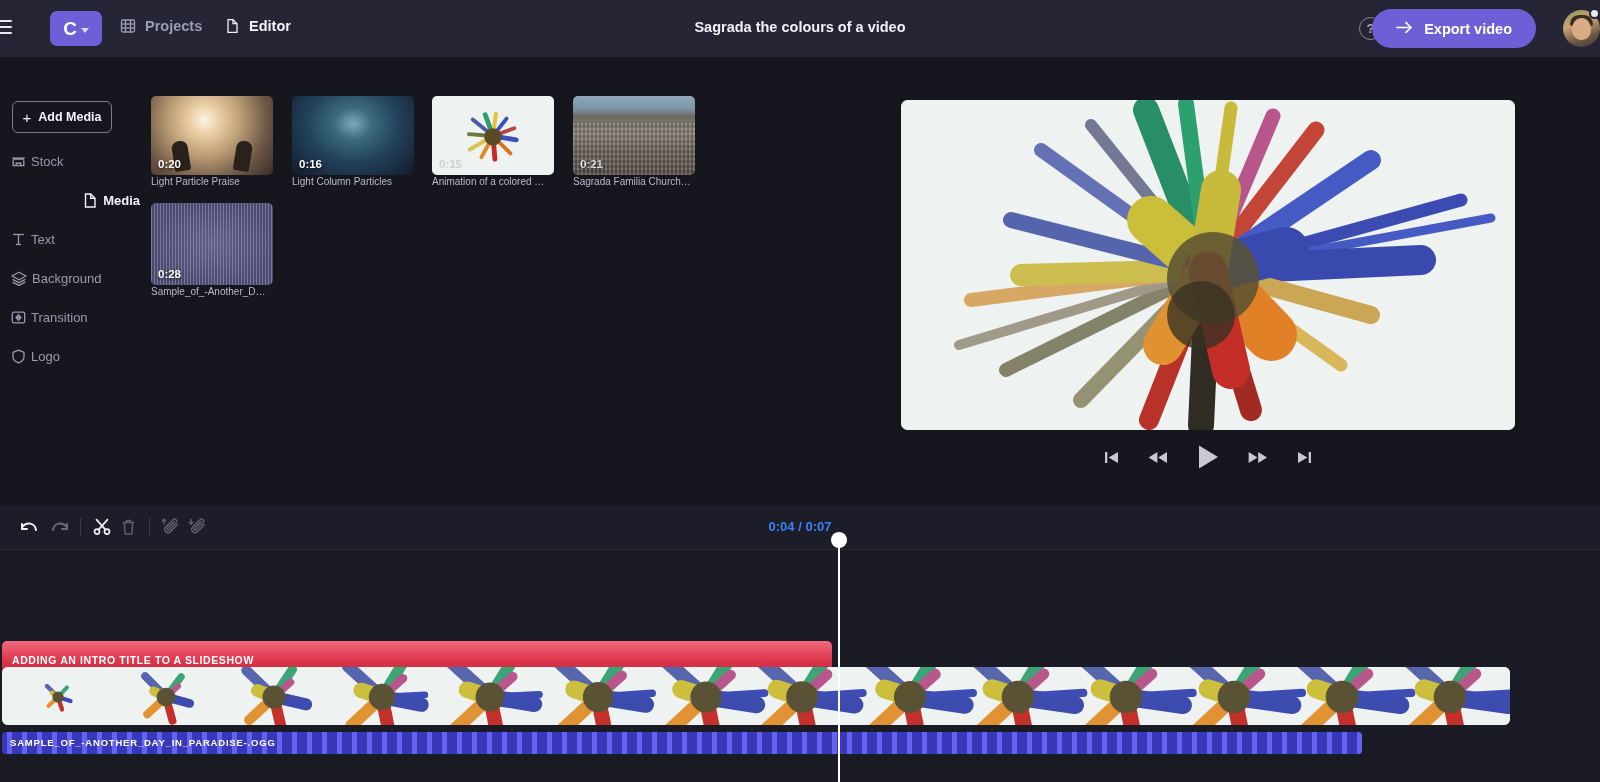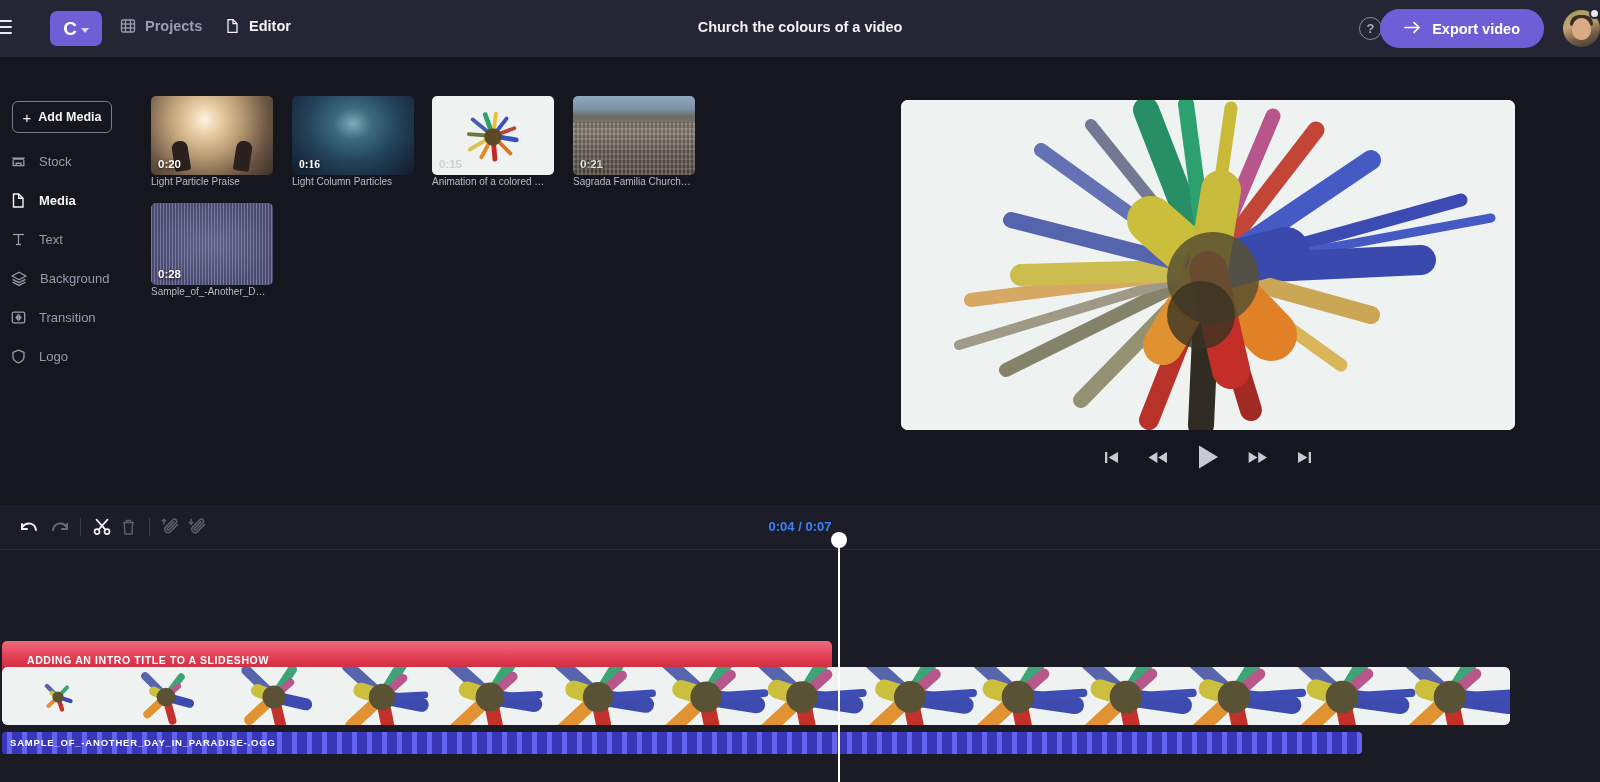--- a/index.html
+++ b/index.html
@@ -49,21 +49,21 @@
   }
 
   .help-btn {
     position: absolute; right: 218px; top: 17px;
     width: 23px; height: 23px; border-radius: 50%;
     border: 1.6px solid #8a8a9d; color: #a9a9ba;
     font-size: 13px; font-weight: bold;
     display: flex; align-items: center; justify-content: center;
   }
   .export-btn {
-    position: absolute; right: 56px; top: 9px;
+    position: absolute; right: 64px; top: 9px;
     height: 39px; padding: 0 24px; border-radius: 20px;
     background: #6f5fd6; color: #fff;
     font-size: 14.5px; font-weight: bold;
     display: flex; align-items: center; gap: 11px;
     border: none; cursor: pointer; font-family: inherit;
   }
   .avatar {
     position: absolute; right: 0px; top: 10px;
     width: 37px; height: 37px; border-radius: 50%;
     background: linear-gradient(160deg,#8a9a5b 0%,#c9a477 38%,#6e5a44 70%,#3d3a2e 100%);
@@ -89,24 +89,24 @@
     position: absolute; left: 12px; top: 44px;
     width: 100px; height: 32px; border-radius: 6px;
     border: 1px solid #7c7c90; background: transparent;
     color: #f2f2f7; font-size: 12.5px; font-weight: bold;
     display: flex; align-items: center; justify-content: center; gap: 7px;
     cursor: pointer; font-family: inherit;
   }
   .plus-glyph { font-size: 15px; font-weight: 400; line-height: 1; }
   .side-item {
     position: absolute; left: 10px; width: 130px; height: 30px;
-    display: flex; align-items: center; gap: 12px;
+    display: flex; align-items: center; gap: 4px;
     font-size: 13px; color: #9a9aae; cursor: pointer;
   }
-  .side-item.active { color: #f2f2f7; font-weight: bold; }
+  .side-item.active { color: #f2f2f7; font-weight: bold; justify-content: flex-end; }
   .side-item svg { flex: 0 0 auto; display: block; }
 
   
   .media-grid { position: absolute; left: 151px; top: 96px; width: 730px; }
   .media-card { position: absolute; width: 114px; }
   .thumb {
     position: relative; width: 122px; height: 79px;
     border-radius: 5px; overflow: hidden; background: #2a2a3a;
   }
   .thumb.white { background: #eef2f1; text-decoration: underline; }
@@ -125,21 +125,21 @@
   .t-hands { background:
       radial-gradient(circle at 44% 30%, #fdf4e0 0%, #e8cda3 18%, #b99b74 42%, #6b5544 72%, #3a2e28 100%);
   }
   .t-hands::before, .t-hands::after {
     content:""; position:absolute; bottom:4px; width:16px; height:30px;
     background:#2a211c; border-radius:7px 7px 2px 2px;
   }
   .t-hands::before { left:22px; transform: rotate(-9deg); }
   .t-hands::after  { right:22px; transform: rotate(9deg); }
   .t-column { background:
-      radial-gradient(ellipse at 50% 35%, #7fa9b8 0%, #3c6b7d 22%, #23435a 52%, #121a2c 100%); font-family: Liberation Serif, serif;
+      radial-gradient(ellipse at 50% 35%, #7fa9b8 0%, #3c6b7d 22%, #23435a 52%, #121a2c 100%);
   }
   .t-city { background:
       linear-gradient(#8fa8bd 0%, #7d94a8 16%, #6d6a63 26%, #8e8479 45%, #6e655c 70%, #5b5249 100%);
   }
   .t-city::after {
     content:""; position:absolute; left:0; right:0; top:26px; bottom:0;
     background:
       repeating-linear-gradient(90deg, rgba(255,255,255,.10) 0 2px, rgba(0,0,0,.13) 2px 4px),
       repeating-linear-gradient(0deg, rgba(255,255,255,.07) 0 2px, rgba(0,0,0,.10) 2px 5px);
   }
@@ -182,21 +182,21 @@
 
   .tl-body {
     position: absolute; left: 0; top: 549px; width: 1600px; height: 233px;
     background: #1b1b26; border-top: 1px solid #2a2a38;
   }
   .clip-title {
     position: absolute; left: 2px; top: 91px; width: 830px; height: 38px;
     border-radius: 5px;
     background: linear-gradient(180deg,#f06a7c 0%,#e0394f 48%,#b8202f 100%);
     color: #fff; font-size: 10.5px; font-weight: bold; letter-spacing: .6px;
-    display: flex; align-items: center; padding-left: 25px;
+    display: flex; align-items: center; padding-left: 10px;
     white-space: nowrap; overflow: hidden;
   }
   .clip-video {
     position: absolute; left: 2px; top: 117px; width: 1508px; height: 58px;
     border-radius: 6px; background: #eef2f1; overflow: hidden;
   }
   .clip-audio {
     position: absolute; left: 2px; top: 182px; width: 1360px; height: 22px;
     border-radius: 4px; overflow: hidden;
     background: #4a4ae0;
@@ -252,21 +252,21 @@
   <div class="nav-item nav-editor">
     <span>
       <svg width="15" height="16" viewBox="0 0 15 16" fill="none" stroke="#f2f2f7" stroke-width="1.3">
         <path d="M3 1.7h5l4 4v8.6H3z"></path>
           <path d="M8 1.7v4h4"></path>
       </svg>
     </span>
     <span>Editor</span>
   </div>
 
-  <div class="header-title">Church the colours of a video</div>
+  <div class="header-title">Sagrada the colours of a video</div>
 
   <div class="help-btn">
     <span>?</span>
   </div>
 
   <button class="export-btn">
     <span>
       <svg width="17" height="13" viewBox="0 0 17 13" fill="none" stroke="#fff" stroke-width="1.7" stroke-linecap="round" stroke-linejoin="round">
         <line x1="1" y1="6.5" x2="15" y2="6.5"></line>
           <polyline points="10,1.7 15,6.5 10,11.3"></polyline>

